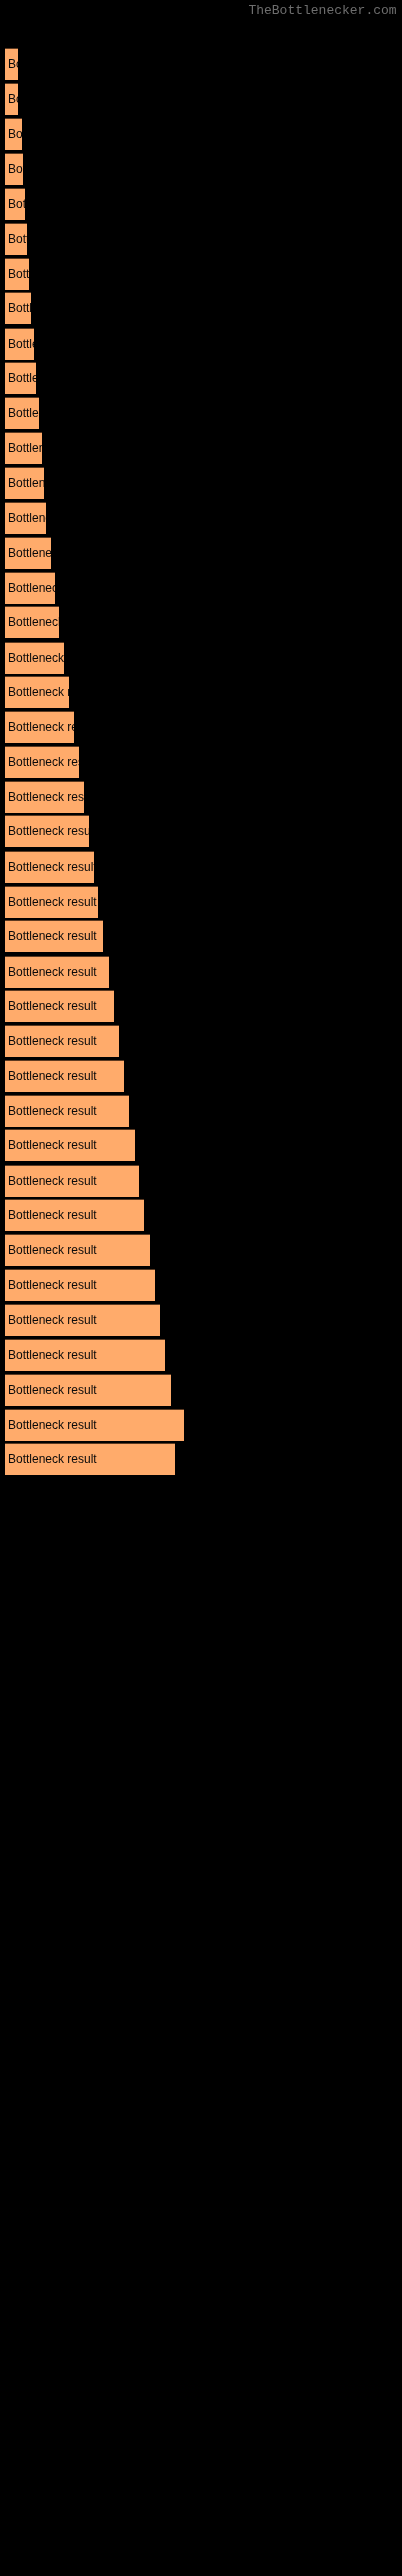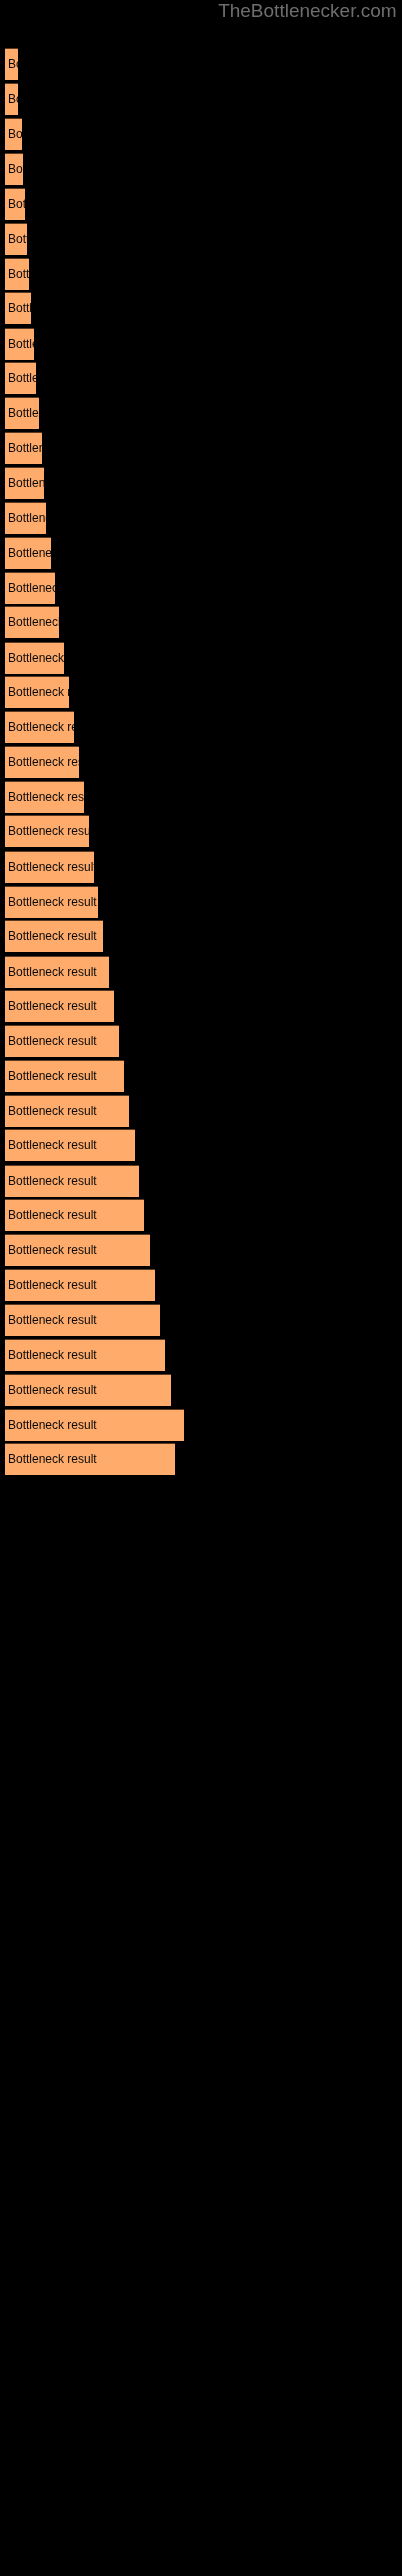--- a/index.html
+++ b/index.html
@@ -22,22 +22,22 @@
     top: 0;
     width: 403px;
     height: 2576px;
     background: #000000;
   }
 
   .watermark {
     position: absolute;
     right: 6.4px;
     top: 0.8px;
-    font-family: Liberation Sans, sans-serif;
-    font-size: 19px;
+    font-family: Liberation Mono, monospace;
+    font-size: 13px;
     line-height: 19.3px;
     color: #6e6e6e;
     letter-spacing: 0px;
     white-space: nowrap;
     user-select: none;
   }
 
   .plot-area {
     position: absolute;
     left: 0;

